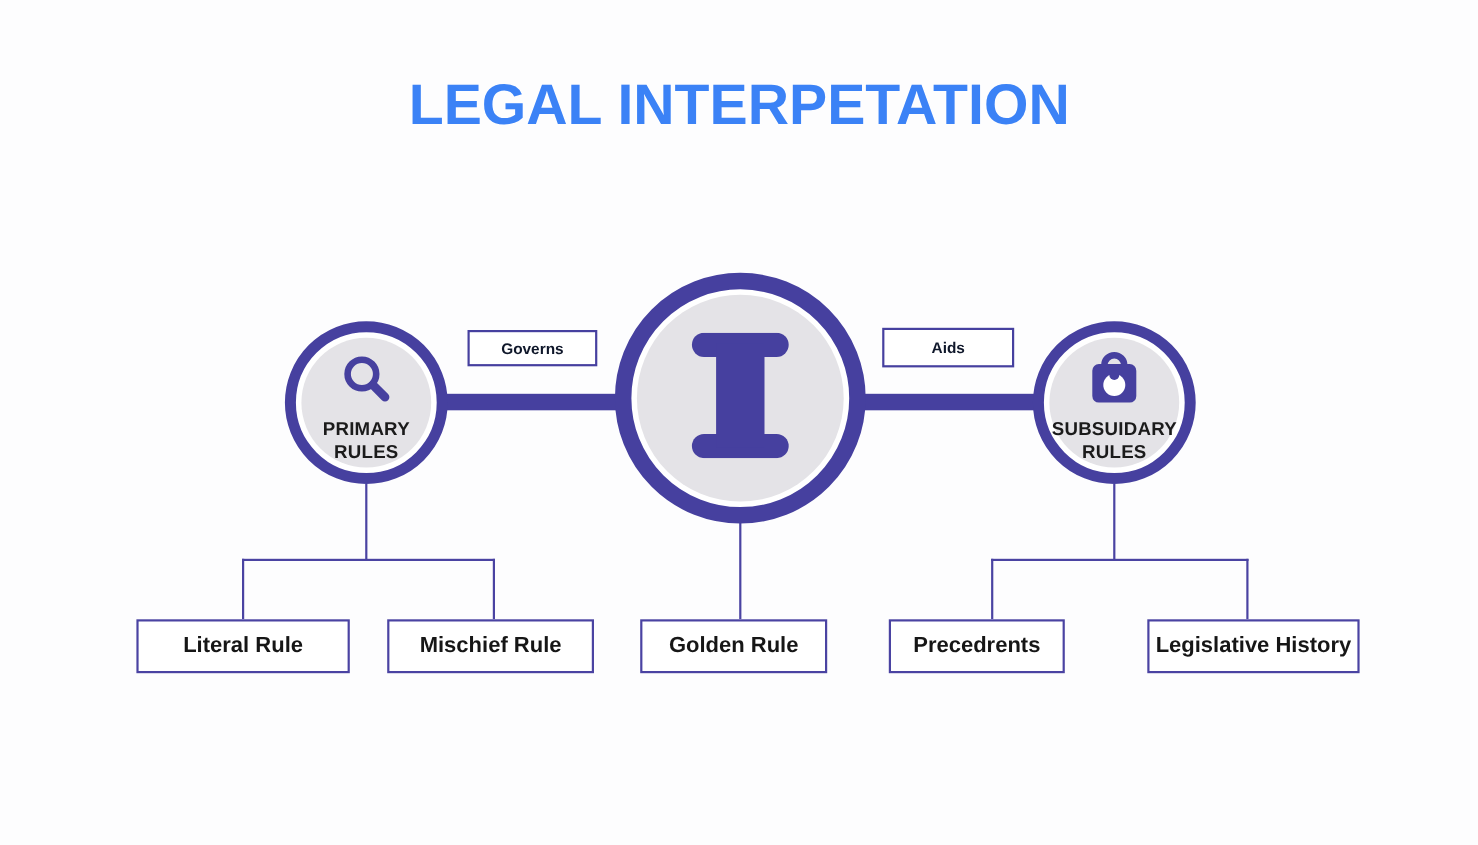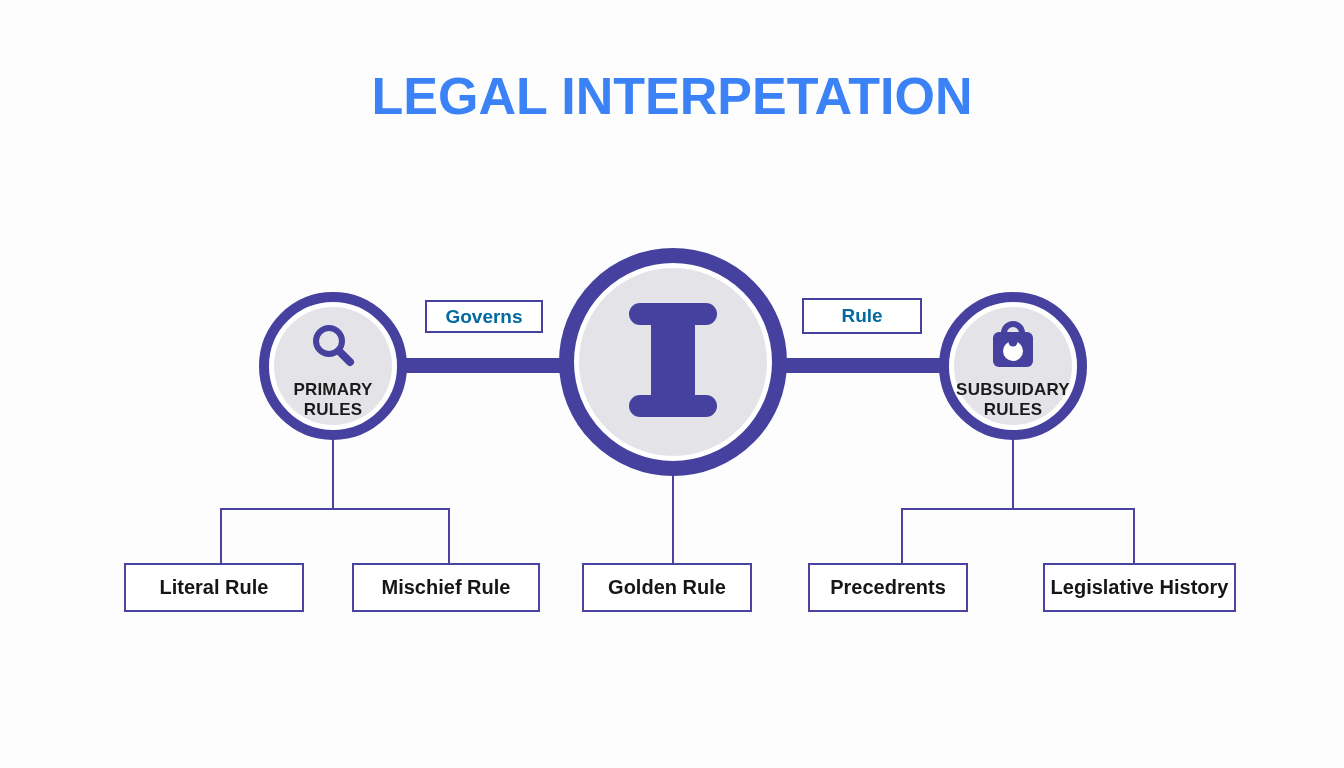--- a/index.html
+++ b/index.html
@@ -48,54 +48,54 @@
   }
   .center-icon{position:absolute;left:50%;top:50%;transform:translate(-50%,-50%);}
   #node-left .circle-inner{padding-top:8px;}
   #node-right .circle-inner{padding-top:8px;}
   .small-icon{margin-bottom:6px;}
 
   
   .edge-label{
     background:#ffffff;border:2px solid #46409f;box-sizing:border-box;
     display:flex;align-items:center;justify-content:center;
-    color:#0369a1;font-weight:700;font-size:19px;z-index:4;
+    color:#0f172a;font-weight:700;font-size:14px;z-index:4;
   }
   #edge-governs{left:425px;top:300px;width:118px;height:33px;}
   #edge-aids{left:802px;top:298px;width:120px;height:36px;}
 
   
   .vline{width:2px;background:#4a43a2;z-index:0;}
   .hline{height:2px;background:#4a43a2;z-index:0;}
 
   
   .leaf-box{
     top:563px;height:49px;background:#ffffff;border:2px solid #4a43a2;
     box-sizing:border-box;display:flex;align-items:center;justify-content:center;
     color:#161616;font-weight:700;font-size:20px;z-index:2;
   }
-  #leaf-0{left:124px;width:180px;}
+  #leaf-0{left:124px;width:194px;}
   #leaf-1{left:352px;width:188px;}
   #leaf-2{left:582px;width:170px;}
   #leaf-3{left:808px;width:160px;}
   #leaf-4{left:1043px;width:193px;}
 </style>
 </head>
 <body>
 
 <div class="abs title">LEGAL INTERPETATION</div>
 
 <div class="abs thick-bar" id="bar-left"></div>
 <div class="abs thick-bar" id="bar-right"></div>
 
 <div class="abs edge-label" id="edge-governs">
   <span>Governs</span>
 </div>
 <div class="abs edge-label" id="edge-aids">
-  <span>Rule</span>
+  <span>Aids</span>
 </div>
 
 <div class="abs circle-node" id="node-left">
   <div class="circle-inner">
     <span class="small-icon">
       <svg width="50" height="50" viewBox="0 0 50 50">
         <circle cx="21" cy="21" r="13" fill="none" stroke="#46409f" stroke-width="6"></circle>
         <line x1="31" y1="31" x2="42" y2="42" stroke="#46409f" stroke-width="8" stroke-linecap="round"></line>
       </svg>
     </span>

